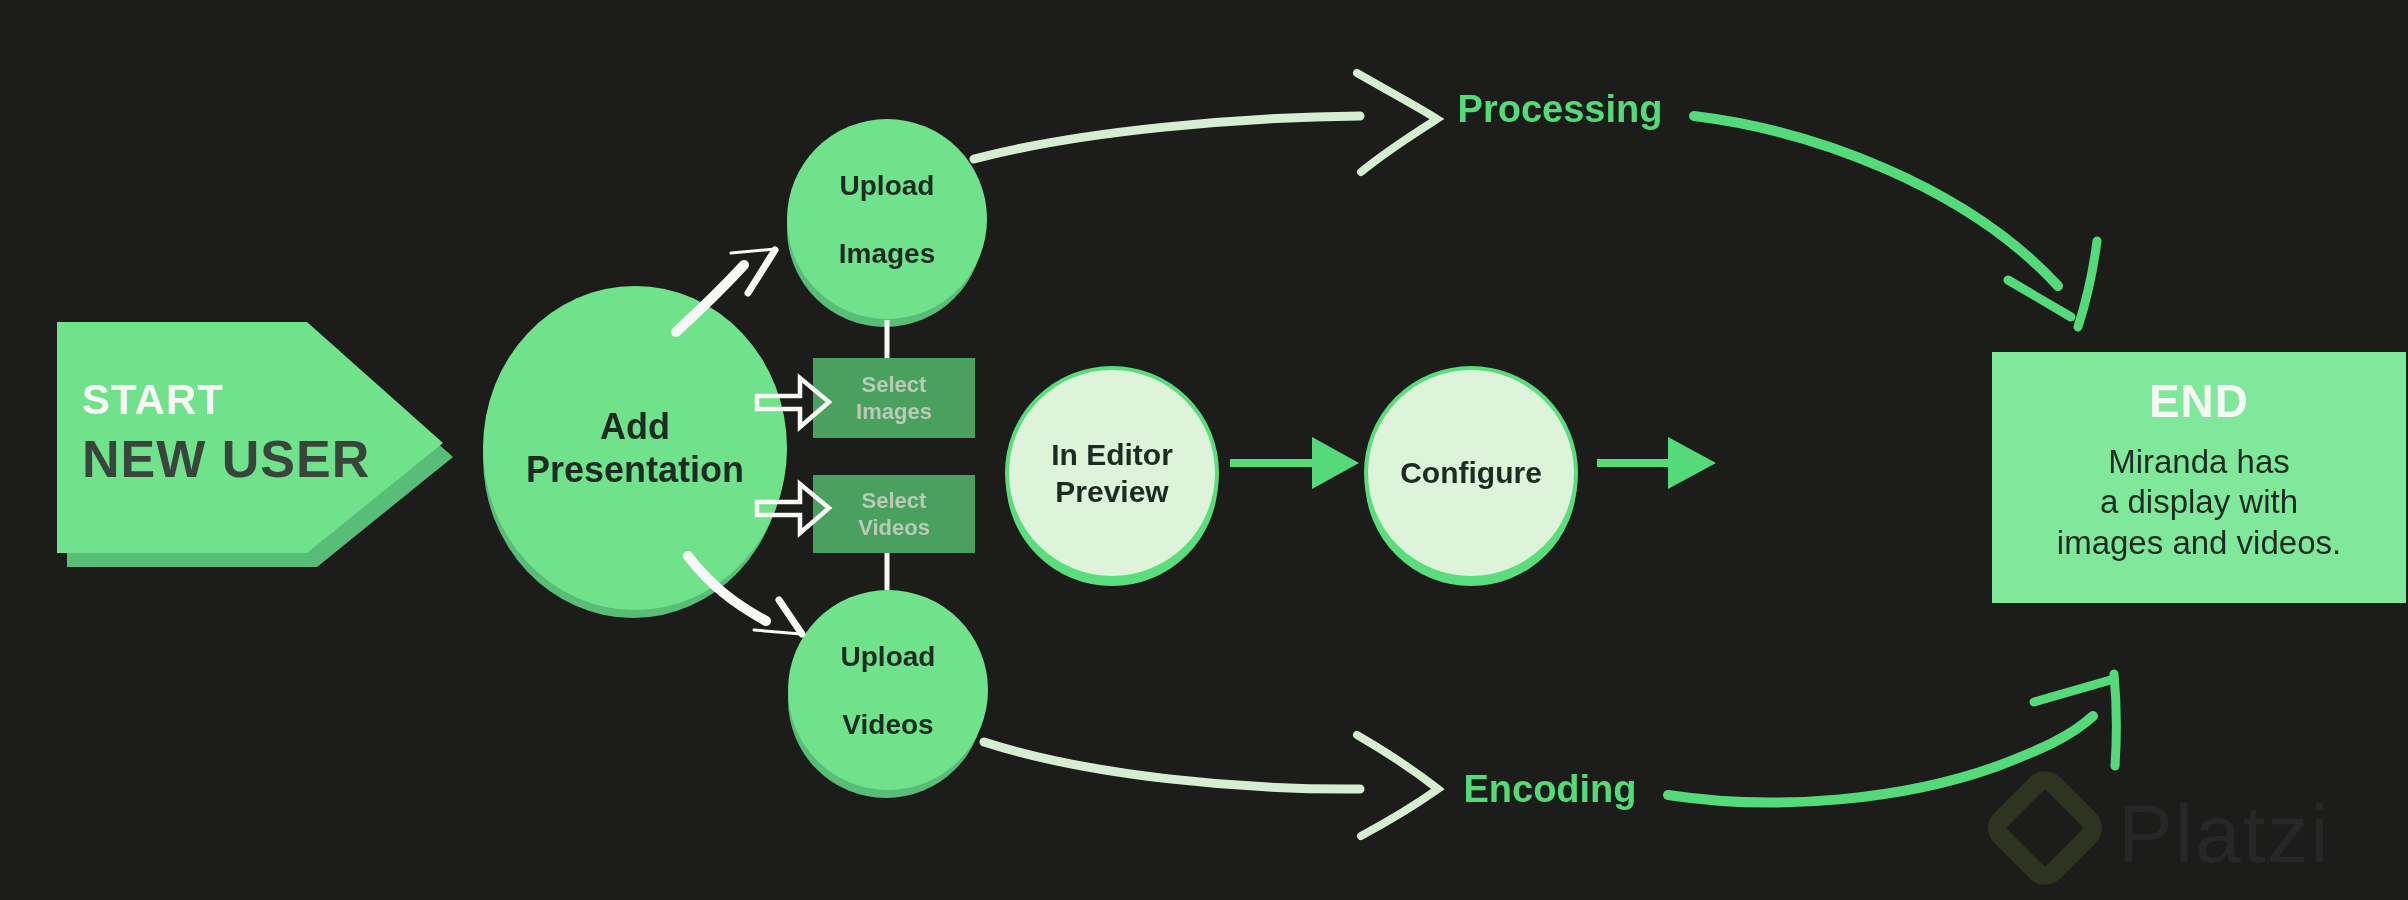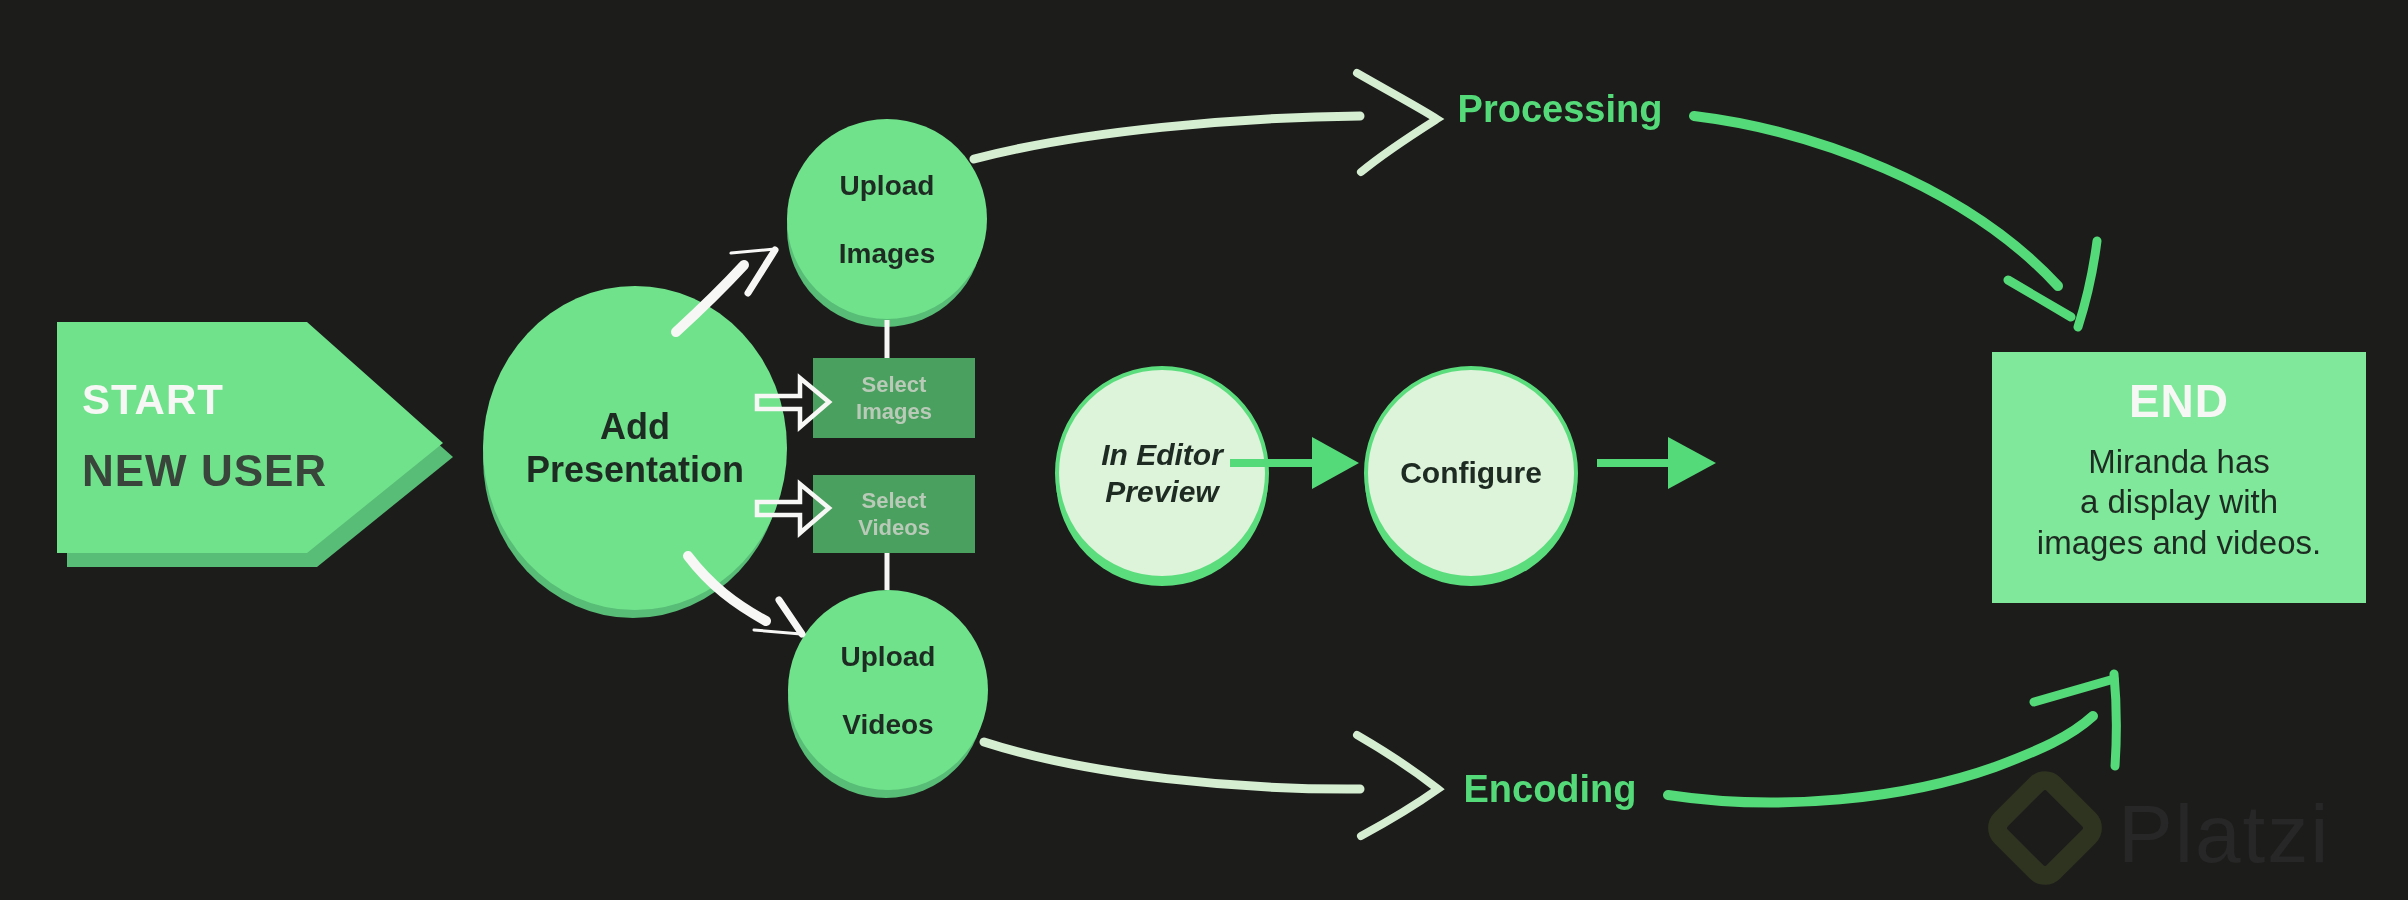--- a/index.html
+++ b/index.html
@@ -34,21 +34,21 @@
   .end-box{
     background:var(--end_box_green);z-index:1;
     display:flex;flex-direction:column;align-items:center;justify-content:flex-start;
     text-align:center;
   }
   .end-title{color:var(--white);font-weight:bold;font-size:46px;margin-top:22px;letter-spacing:1px;}
   .end-desc{color:var(--dark_text);font-size:33px;line-height:1.22;margin-top:14px;font-weight:normal;}
   .flow-label{z-index:3;font-size:38px;font-weight:bold;color:var(--accent_green);text-align:center;}
   .start-text{z-index:3;}
   .start-title{color:var(--white);font-weight:bold;font-size:42px;letter-spacing:1px;}
-  .start-subtitle{color:#39443b;font-weight:bold;font-size:44px;margin-top:22px;letter-spacing:1px;}
+  .start-subtitle{color:#39443b;font-weight:bold;font-size:52px;margin-top:5px;letter-spacing:1px;}
   svg.layer{position:absolute;left:0;top:0;z-index:2;pointer-events:none;}
 </style>
 </head>
 <body>
 
 <div class="stage">
 
   <div class="abs start-text" style="left:82px;top:376px;">
     <div class="start-title">START</div>
     <div class="start-subtitle">NEW USER</div>
@@ -72,31 +72,31 @@
   <div class="abs node select-box" style="left:813px;top:358px;width:162px;height:80px;">
     <div>Select</div>
     <div>Images</div>
   </div>
 
   <div class="abs node select-box" style="left:813px;top:475px;width:162px;height:78px;">
     <div>Select</div>
     <div>Videos</div>
   </div>
 
-  <div class="abs node circle light-node step-node" style="left:1055px;top:366px;width:214px;height:214px;font-style:italic;">
+  <div class="abs node circle light-node step-node" style="left:1005px;top:366px;width:214px;height:214px;">
     <div>In Editor</div>
     <div>Preview</div>
   </div>
 
   <div class="abs node circle light-node step-node" style="left:1364px;top:366px;width:214px;height:214px;">
     <div>Configure</div>
   </div>
 
 
-  <div class="abs end-box" style="left:1992px;top:352px;width:374px;height:251px;">
+  <div class="abs end-box" style="left:1992px;top:352px;width:414px;height:251px;">
     <div class="end-title">END</div>
     <div class="end-desc">
       <div>Miranda has</div>
       <div>a display with</div>
       <div>images and videos.</div>
     </div>
   </div>
 
   <div class="abs flow-label" style="left:1450px;top:88px;width:220px;">Processing</div>
   <div class="abs flow-label" style="left:1455px;top:768px;width:190px;">Encoding</div>

